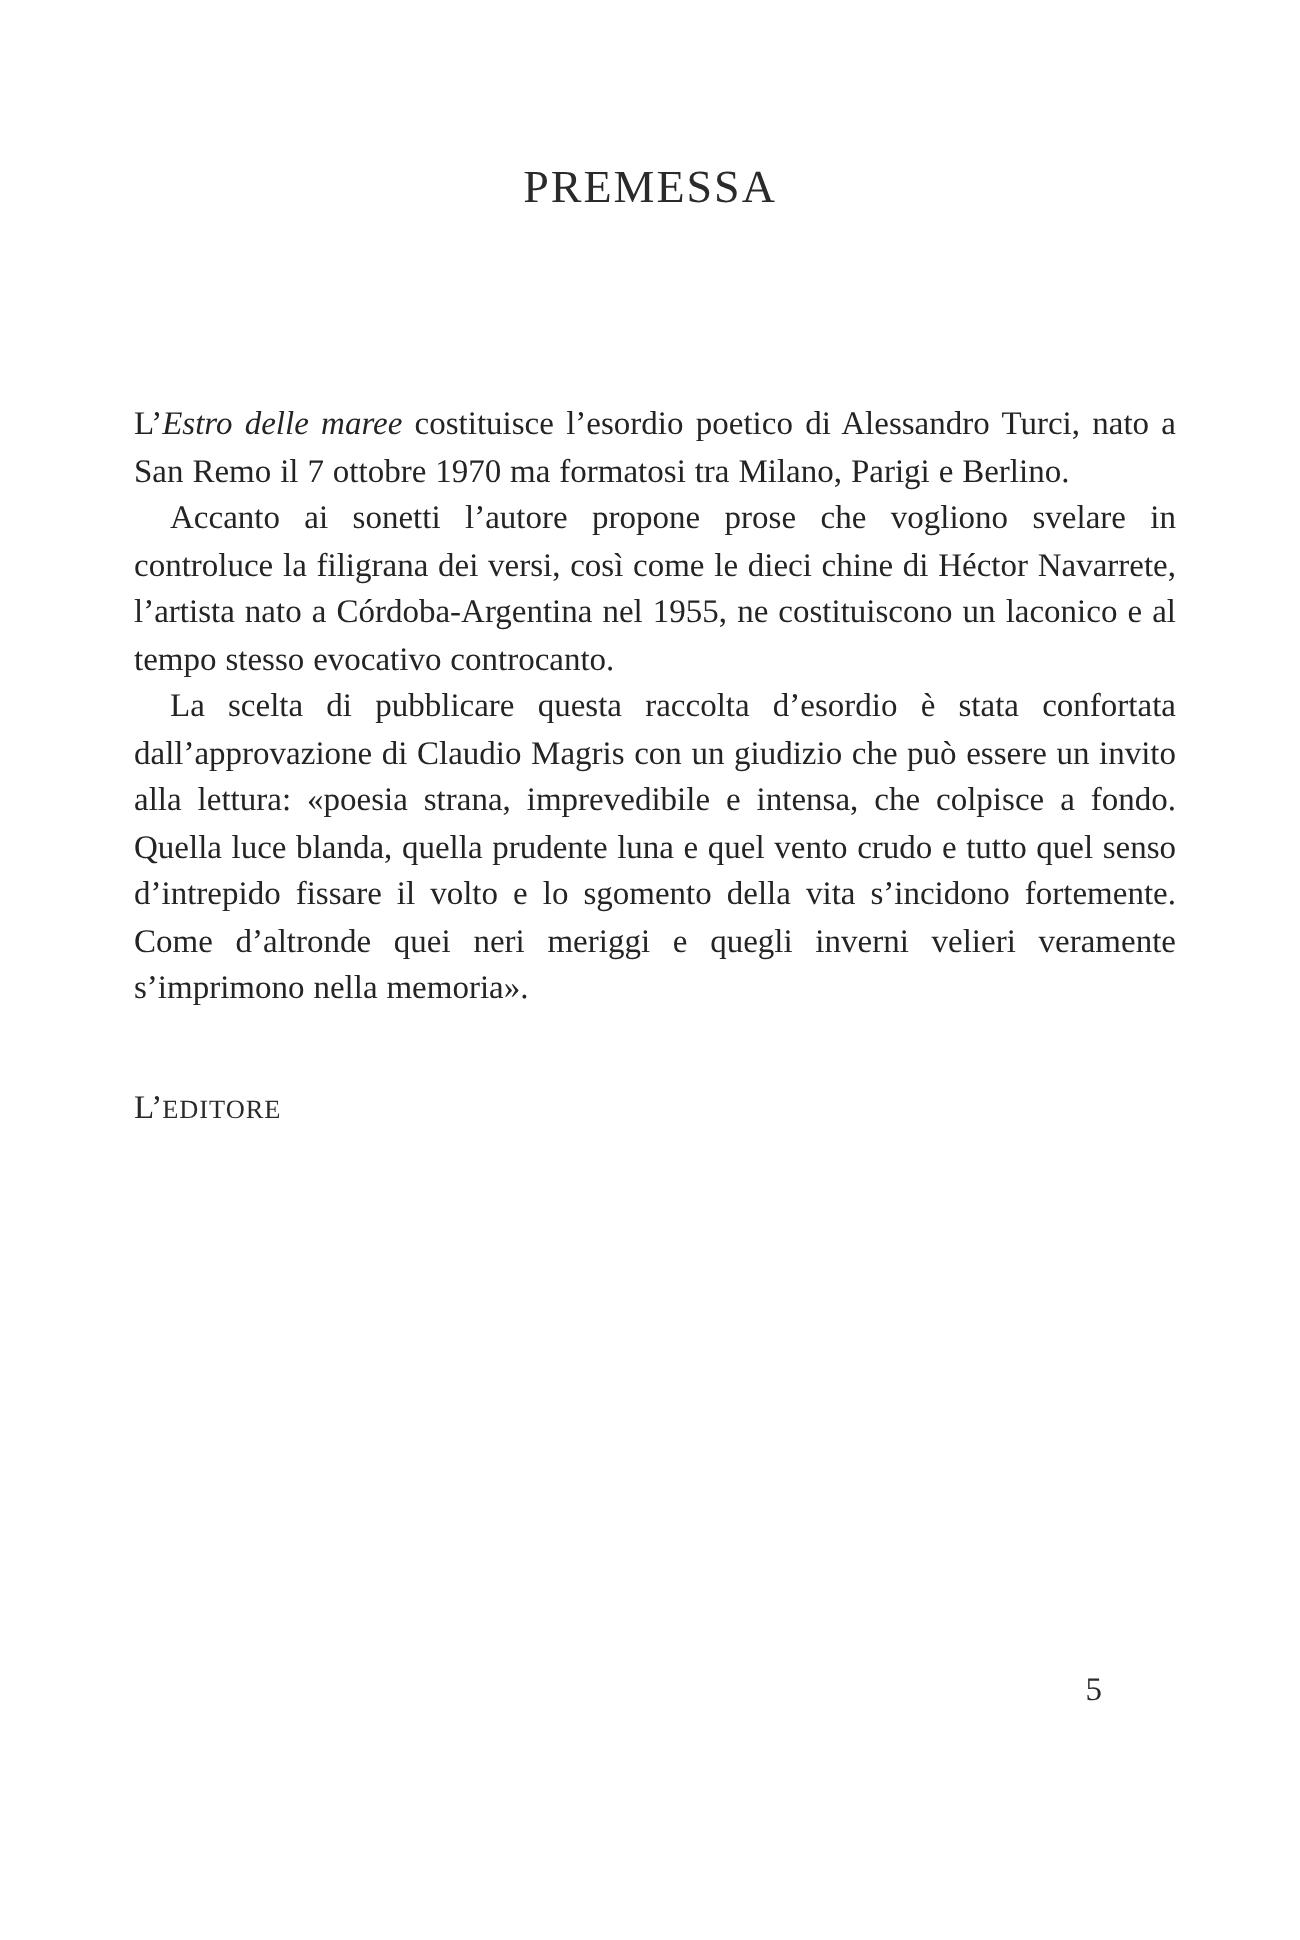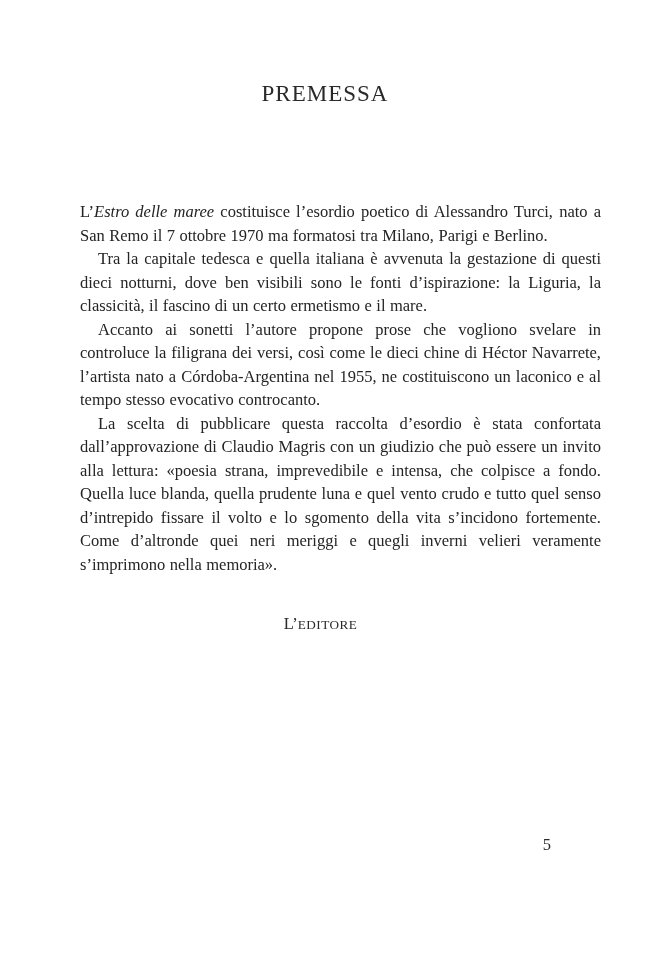--- a/index.html
+++ b/index.html
@@ -25,40 +25,40 @@
     text-align: center;
     font-size: 23px;
     font-weight: normal;
     letter-spacing: 1px;
     line-height: 1.2;
     color: #2a2a2a;
   }
   .content {
     position: absolute;
     top: 200px;
-    left: 80px;
+    left: 67px;
     width: 521px;
   }
   .para {
     margin: 0;
     font-size: 16.5px;
     line-height: 23.5px;
     text-align: justify;
     hyphens: none;
     word-spacing: 0.02em;
   }
   .para.indent {
     text-indent: 18px;
   }
   .book-title {
     font-style: italic;
   }
   .signature {
     margin-top: 36px;
-    text-align: center;
+    text-align: left;
     padding-right: 40px;
     font-size: 16.5px;
     line-height: 23.5px;
     color: #2a2a2a;
   }
   .signature .sc {
     font-size: 0.8em;
     letter-spacing: 0.5px;
   }
   .page-number {
@@ -74,21 +74,20 @@
 <body>
 
 <div class="page">
 
   <h1 class="title">PREMESSA</h1>
 
   <div class="content">
 
     <p class="para"><span>L’</span><span class="book-title">Estro delle maree</span><span> costituisce l’esordio poetico di Alessandro Turci, nato a San Remo il 7 ottobre 1970 ma formatosi tra Milano, Parigi e Berlino.</span></p>
 
-    <p class="para indent">Tra la capitale tedesca e quella italiana è avvenuta la gestazione di questi dieci notturni, dove ben visibili sono le fonti d’ispirazione: la Liguria, la classicità, il fascino di un certo ermetismo e il mare.</p>
 
     <p class="para indent">Accanto ai sonetti l’autore propone prose che vogliono svelare in controluce la filigrana dei versi, così come le dieci chine di Héctor Navarrete, l’artista nato a Córdoba-Argentina nel 1955, ne costituiscono un laconico e al tempo stesso evocativo controcanto.</p>
 
     <p class="para indent">La scelta di pubblicare questa raccolta d’esordio è stata confortata dall’approvazione di Claudio Magris con un giudizio che può essere un invito alla lettura: «poesia strana, imprevedibile e intensa, che colpisce a fondo. Quella luce blanda, quella prudente luna e quel vento crudo e tutto quel senso d’intrepido fissare il volto e lo sgomento della vita s’incidono fortemente. Come d’altronde quei neri meriggi e quegli inverni velieri veramente s’imprimono nella memoria».</p>
 
 
     <div class="signature"><span>L’</span><span class="sc">EDITORE</span></div>
 
   </div>
 

